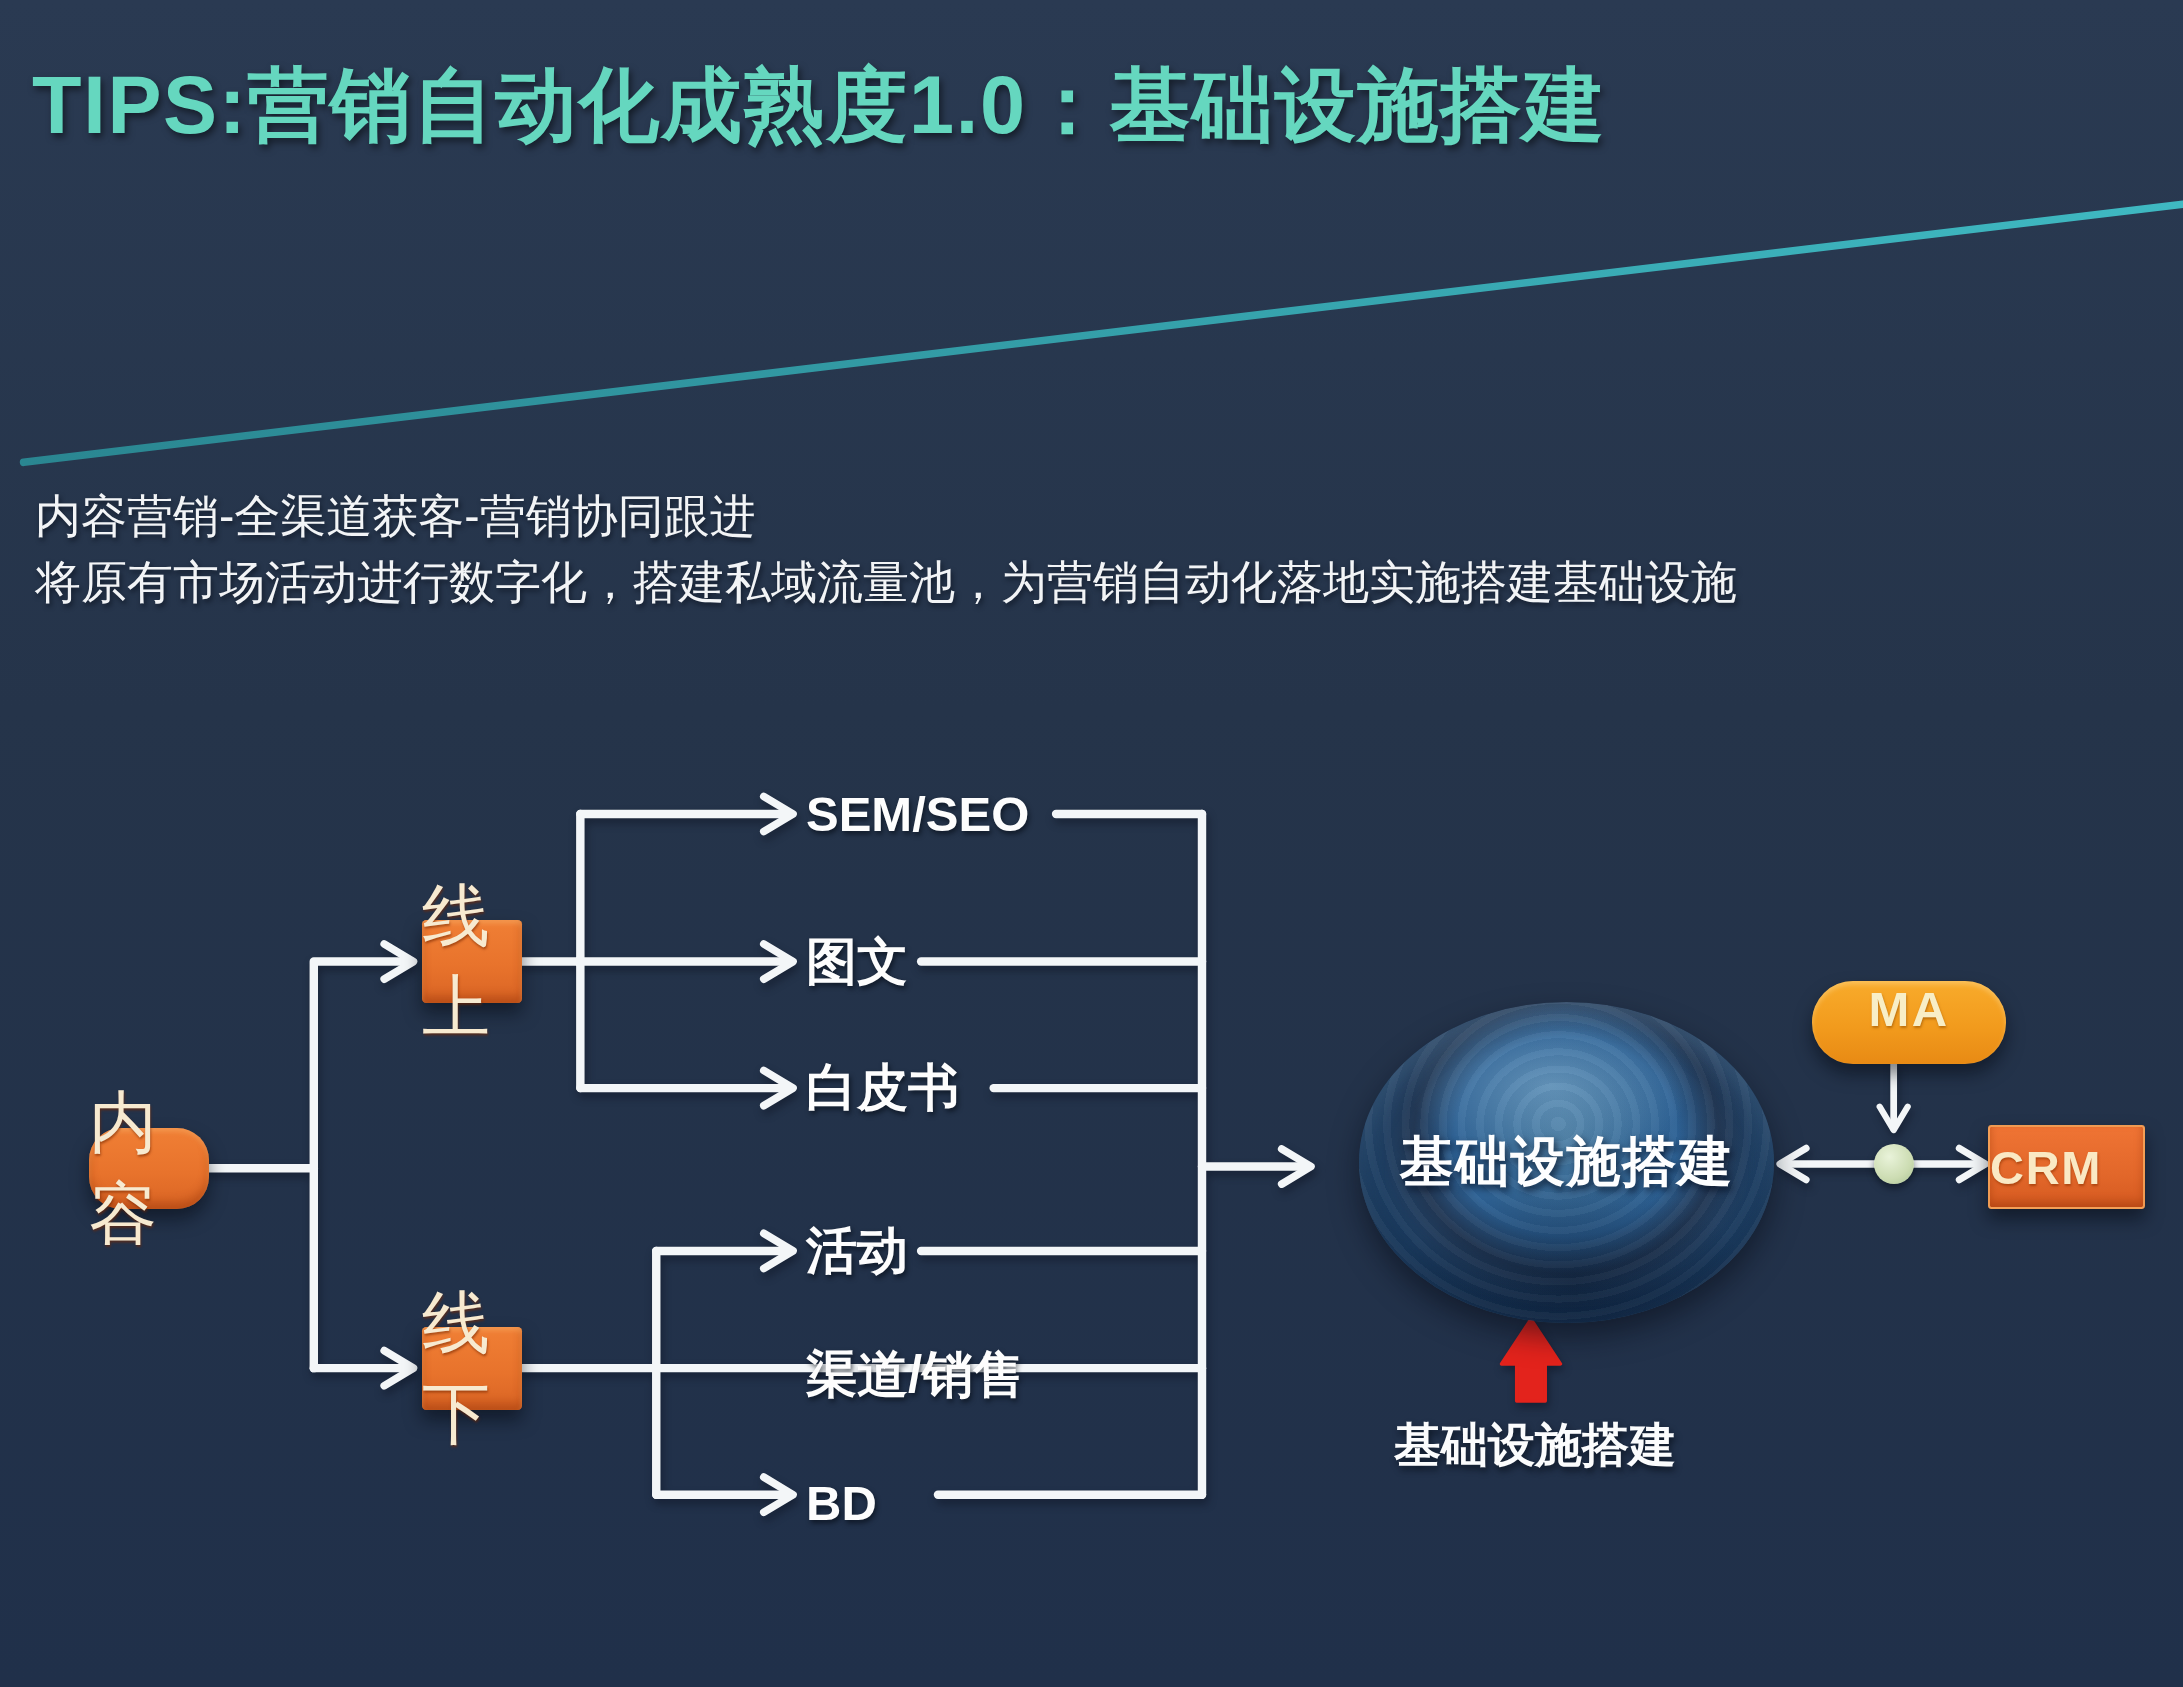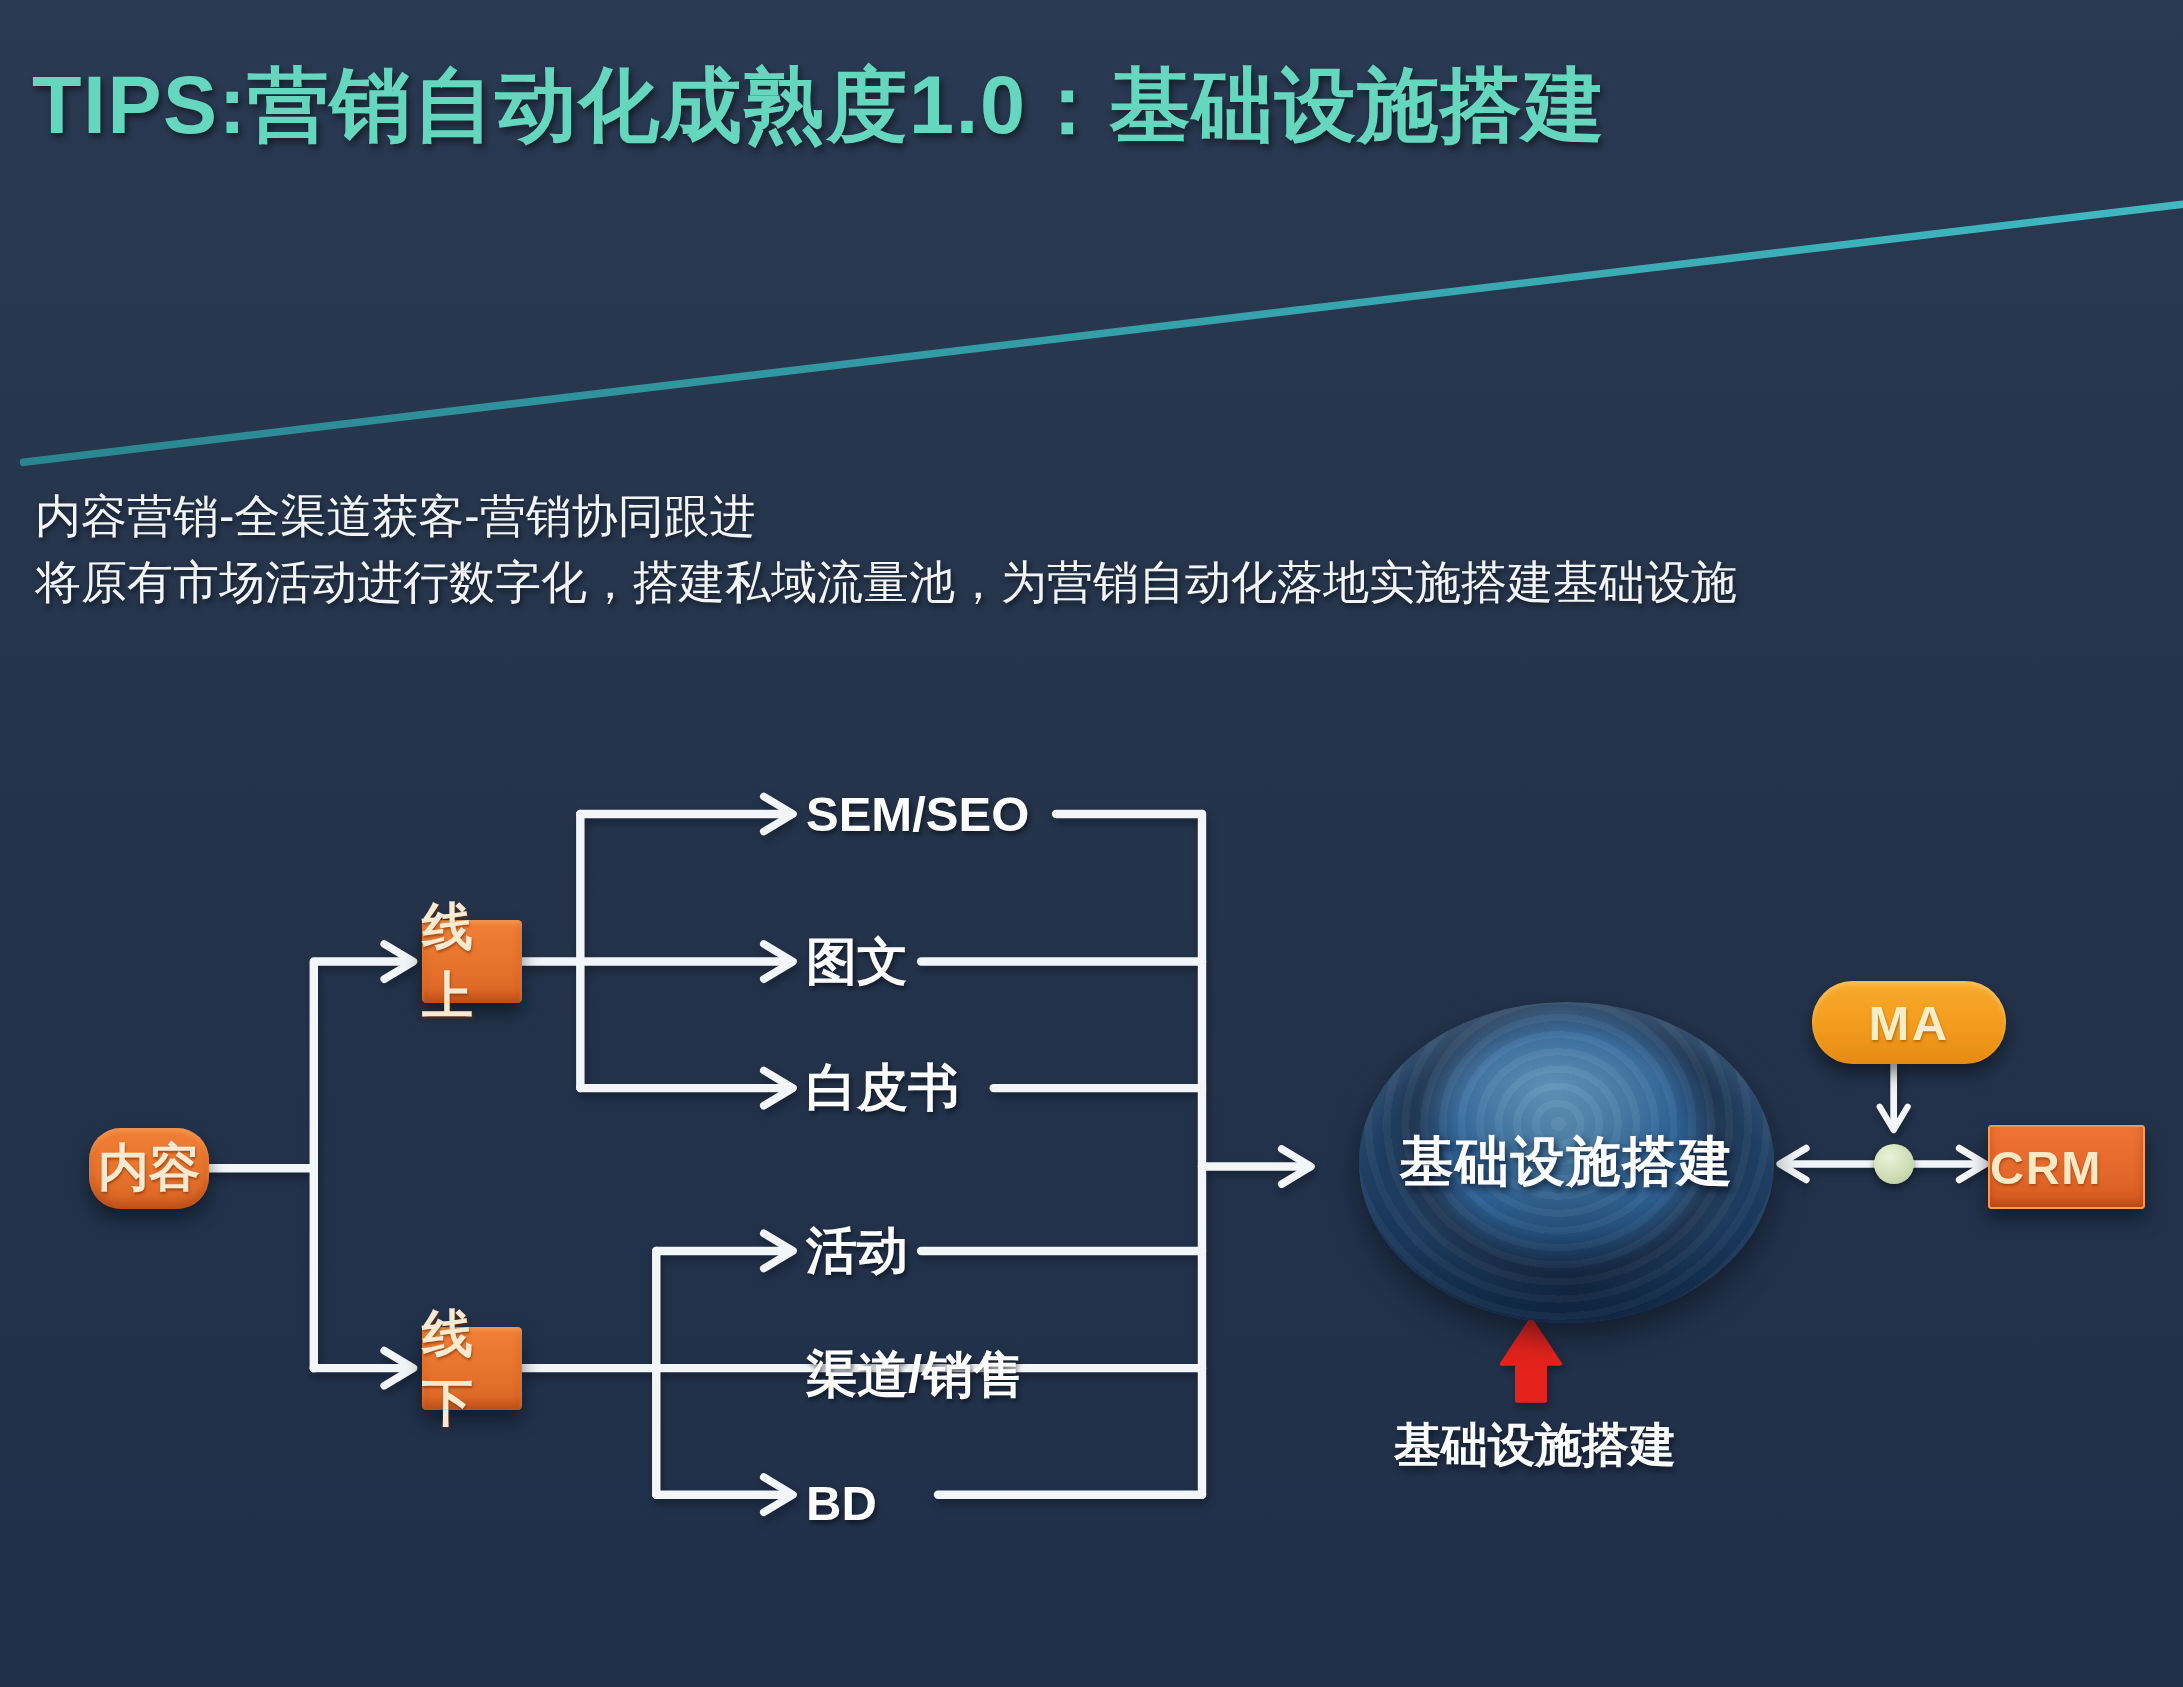--- a/index.html
+++ b/index.html
@@ -21,21 +21,21 @@
   
   .connectors{position:absolute;left:0;top:0;width:2183px;height:1687px;
               filter:drop-shadow(2.5px 5px 4.2px rgba(8,14,26,.45));}
 
   .node{position:absolute;display:flex;align-items:center;justify-content:center;
         background:linear-gradient(180deg,#f07f35 0%,var(--box-orange,#e8732c) 55%,#d96424 100%);
         border-radius:4.2px;
         box-shadow:0 10px 17px rgba(4,8,16,.5),
                    inset 0 3.4px 5px rgba(255,200,130,.35),
                    inset 0 -6.7px 10px rgba(140,45,5,.4);}
-  .node span{font-size:51px;font-weight:bold;color:#f7ead0;
+  .node span{font-size:68px;font-weight:normal;color:#f7ead0;
              text-shadow:0.8px 1.7px 2.5px rgba(120,40,0,.6);}
 
   .chan{position:absolute;transform:translateY(-50%);
         font-size:51px;font-weight:bold;color:#fdfdfd;white-space:nowrap;
         text-shadow:1.7px 3.4px 5px rgba(5,10,20,.65);}
 
   .sphere{position:absolute;left:1359px;top:1002px;width:415px;height:321px;
           border-radius:50%;display:flex;align-items:center;justify-content:center;
           background:
             radial-gradient(ellipse 55% 40% at 46% 26%, rgba(150,195,225,.45), rgba(150,195,225,0) 62%),
@@ -49,21 +49,21 @@
             rgba(255,255,255,.07) 0 7.6px, rgba(10,30,55,.08) 7.6px 18.6px);
           opacity:.5;}
   .sphere span{position:relative;font-size:54px;font-weight:bold;color:#fdfeff;
           letter-spacing:1.7px;text-shadow:2.5px 4.2px 7.6px rgba(0,8,25,.7);}
 
   .caption{position:absolute;left:1265px;top:1414px;width:540px;text-align:center;
            font-size:47px;font-weight:bold;color:#fbfcfd;white-space:nowrap;
            text-shadow:1.7px 4.2px 5.9px rgba(5,10,20,.65);}
 
   .pill{position:absolute;left:1812px;top:981px;width:194px;height:83px;
-        border-radius:41px;display:flex;align-items:center;justify-content:center;
+        border-radius:41px;display:flex;align-items:flex-start;justify-content:center;
         background:linear-gradient(180deg,#f8ab2b 0%,var(--ma-orange,#f29b1d) 55%,#e88a14 100%);
         box-shadow:0 10px 17px rgba(4,8,16,.5), inset 0 3.4px 5px rgba(255,225,160,.4);}
   .pill span{font-size:49px;font-weight:bold;color:#f8eec6;letter-spacing:2.5px;
         text-shadow:0.8px 1.7px 2.5px rgba(150,80,0,.6);}
 
   .crm{position:absolute;left:1988px;top:1125px;width:157px;height:84px;
        display:flex;align-items:center;justify-content:flex-start;
        background:linear-gradient(180deg,#ef7434 0%,var(--crm-orange,#e2672a) 60%,#d55a20 100%);
        border:2.5px solid rgba(245,170,95,.8);border-radius:3.4px;box-sizing:border-box;
        box-shadow:0 10px 17px rgba(4,8,16,.5), inset 0 -5px 8.4px rgba(140,45,5,.4);}

